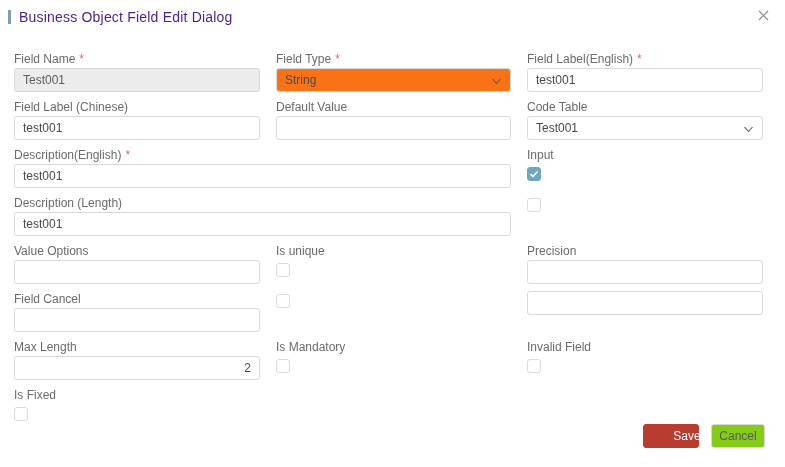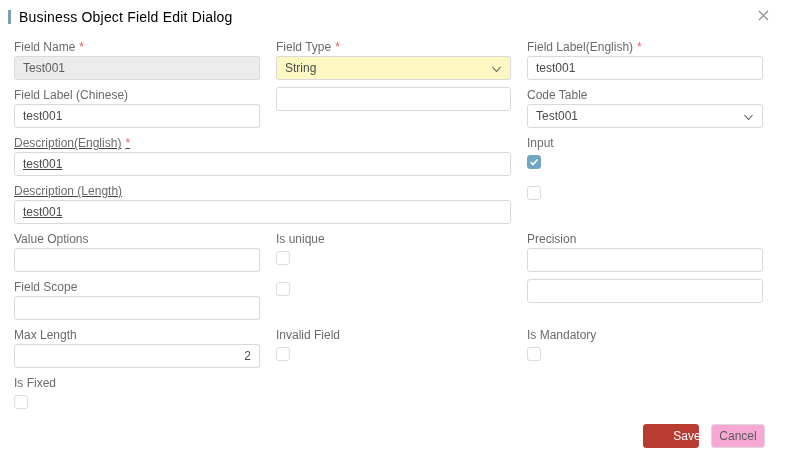--- a/index.html
+++ b/index.html
@@ -7,72 +7,72 @@
   body {
     font-family: "Liberation Sans", sans-serif;
     background: #ffffff;
     position: relative;
     overflow: hidden;
     color: #444;
   }
   
   .header { display: flex; align-items: center; padding: 9px 14px 0 8px; }
   .accent-bar { width: 3px; height: 14px; background: #7f9eb2; flex: none; }
-  .dialog-title { margin-left: 8px; font-size: 14px; color: #000000; letter-spacing: .2px; }
+  .dialog-title { margin-left: 8px; font-size: 14px; color: #4c1d95; letter-spacing: .2px; }
   .close-btn {
     position: absolute; top: 7px; right: 14px;
     width: 16px; height: 16px; cursor: pointer;
     display: flex; align-items: center; justify-content: center;
   }
   
   .form {
     display: grid;
     grid-template-columns: 246px 235px 236px;
     column-gap: 16px;
     row-gap: 7px;
-    margin: 14px 22px 0 14px;
+    margin: 26px 22px 0 14px;
   }
   .field { min-width: 0; }
-  .span2 { grid-column: 1 / span 2; text-decoration: underline; }
+  .span2 { grid-column: 1 / span 2; }
   .field-label { font-size: 12px; color: #6b6b6b; line-height: 17px; white-space: nowrap; }
   .req { color: #f25e5e; margin-left: 4px; font-size: 12px; }
   input.text {
     width: 100%; height: 24px;
     border: 1px solid #d9d9d9; border-radius: 3px;
     padding: 0 8px; font-size: 12px; color: #4a4a4a;
     font-family: "Liberation Sans", sans-serif;
     background: #fff; outline: none; display: block;
   }
   input.text.disabled { background: #ececec; color: #5c5c5c; }
   input.text.num { text-align: right; }
   .select {
     height: 24px; border: 1px solid #d9d9d9; border-radius: 3px;
     display: flex; align-items: center;
     padding: 0 26px 0 8px; font-size: 12px; color: #4a4a4a;
     position: relative; background: #fff; cursor: pointer;
   }
-  .select.gray { background: #fef9c3; }
+  .select.gray { background: #f97316; }
   .chev { position: absolute; right: 8px; top: 7px; }
   .checkbox {
     width: 14px; height: 14px; margin-top: 3px;
     border: 1px solid #dcdcdc; border-radius: 3px; background: #fff;
     display: flex; align-items: center; justify-content: center; cursor: pointer;
   }
   .checkbox svg { display: none; }
   .checkbox.checked { background: #6fa7c0; border-color: #6fa7c0; }
   .checkbox.checked svg { display: block; }
   
   .footer { position: absolute; right: 20px; bottom: 19px; display: flex; gap: 12px; }
   .btn {
     height: 24px; font-size: 12px; border-radius: 3px; cursor: pointer;
     font-family: "Liberation Sans", sans-serif;
     display: flex; align-items: center; justify-content: center;
   }
   .btn-save { width: 56px; background: #b83d30; border: 1px solid #b83d30; color: #fff; padding-left: 32px; }
-  .btn-cancel { width: 54px; background: #f9a8d4; border: 1px solid #d9d9d9; color: #595959; }
+  .btn-cancel { width: 54px; background: #84cc16; border: 1px solid #d9d9d9; color: #595959; }
 </style>
 </head>
 <body>
 
 <div class="header">
   <span class="accent-bar"></span>
   <span class="dialog-title">Business Object Field Edit Dialog</span>
 </div>
 <div class="close-btn">
   <svg width="11" height="11" viewBox="0 0 11 11">
@@ -99,20 +99,21 @@
   <div class="field">
     <div class="field-label"><span>Field Label(English)</span><span class="req">*</span></div>
     <input class="text" type="text" value="test001" style="">
   </div>
 
   <div class="field">
     <div class="field-label">Field Label (Chinese)</div>
     <input class="text" type="text" value="test001" style="">
   </div>
   <div class="field">
+    <div class="field-label">Default Value</div>
     <input class="text" type="text" value="" style="">
   </div>
   <div class="field">
     <div class="field-label">Code Table</div>
     <div class="select">
       <span>Test001</span>
       <svg class="chev" width="11" height="11" viewBox="0 0 11 11">
           <polyline points="1.5,3 5.5,7.5 9.5,3" fill="none" stroke="#5a5a5a" stroke-width="1.1"></polyline>
         </svg>
     </div>
@@ -150,45 +151,45 @@
     <div class="checkbox">
       
     </div>
   </div>
 
   <div class="field">
     <div class="field-label">Precision</div>
     <input class="text" type="text" value="" style="">
   </div>
   <div class="field">
-    <div class="field-label">Field Scope</div>
+    <div class="field-label">Field Cancel</div>
     <input class="text" type="text" value="" style="">
   </div>
   <div class="field">
     <div class="checkbox">
       
     </div>
   </div>
 
   <div class="field">
     <input class="text" type="text" value="" style="">
   </div>
   <div class="field">
     <div class="field-label">Max Length</div>
     <input class="text num" type="text" value="2" style="">
   </div>
   <div class="field">
+    <div class="field-label">Is Mandatory</div>
+    <div class="checkbox">
+      
+    </div>
+  </div>
+
+  <div class="field">
     <div class="field-label">Invalid Field</div>
-    <div class="checkbox">
-      
-    </div>
-  </div>
-
-  <div class="field">
-    <div class="field-label">Is Mandatory</div>
     <div class="checkbox">
       
     </div>
   </div>
   <div class="field">
     <div class="field-label">Is Fixed</div>
     <div class="checkbox">
       
     </div>
   </div>

